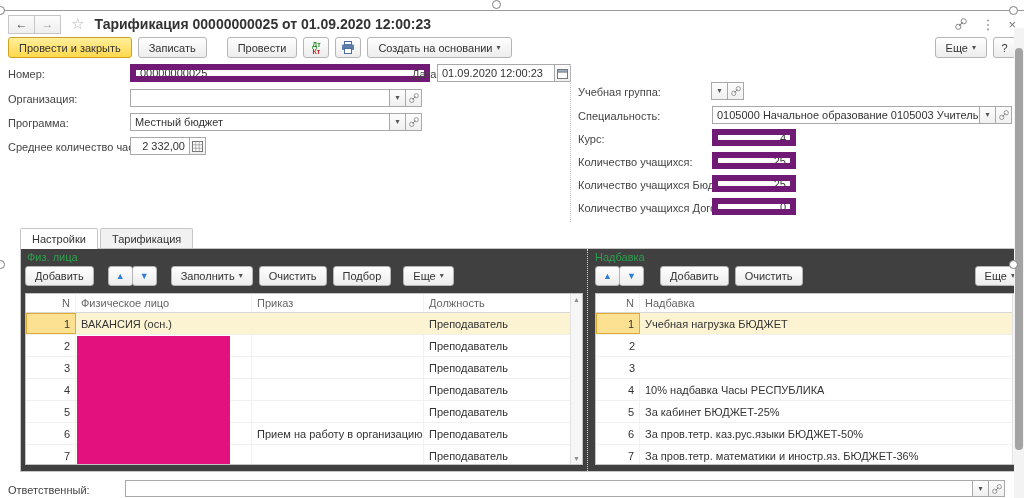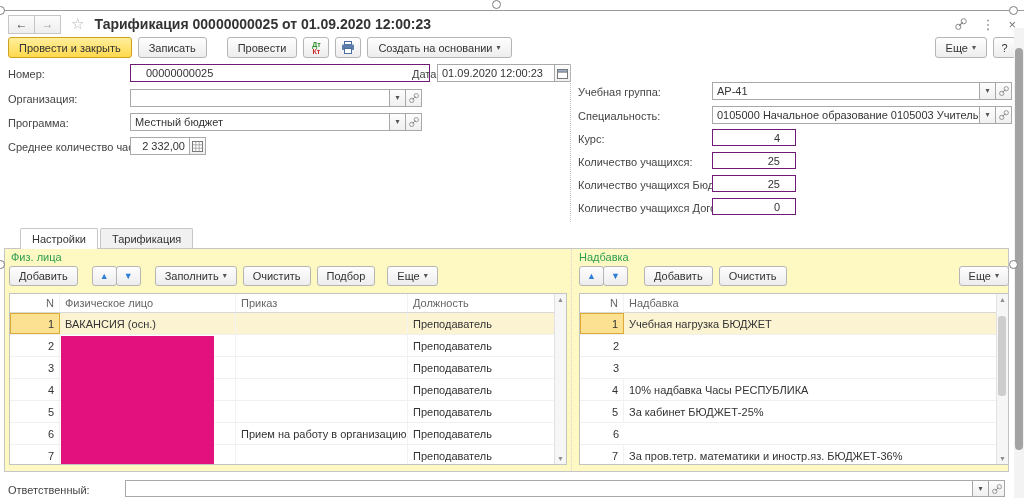--- a/index.html
+++ b/index.html
@@ -28,35 +28,35 @@
   .btn { height:21px; padding:0 10px; border:1px solid #b5b5b5; border-radius:3px; background:linear-gradient(#fefefe,#ededed); display:inline-flex; align-items:center; justify-content:center; gap:4px; font-size:11px; color:#333; white-space:nowrap; }
   .btn-yellow { background:linear-gradient(#ffef9c,#ffd84d); border-color:#cfa21d; }
   .btn-ico { width:26px; padding:0; }
   .caret { font-size:8px; color:#555; line-height:8px; }
   .cmd-spacer { flex:1; }
   .dtkt { display:flex; flex-direction:column; align-items:center; font-size:7px; line-height:7px; font-weight:bold; }
   .dtkt .dt { color:#2e8f2e; } .dtkt .kt { color:#cc2222; }
 
   
   .lbl { position:absolute; color:#444; white-space:nowrap; }
-  .fld { position:absolute; height:18px; border:1px solid #701a75; background:#fff; display:flex; align-items:center; padding:0 15px; white-space:nowrap; overflow:hidden; }
+  .fld { position:absolute; height:18px; border:6px solid #701a75; background:#fff; display:flex; align-items:center; padding:0 4px; white-space:nowrap; overflow:hidden; }
   .fld.num { justify-content:flex-end; }
   .combo { position:absolute; display:flex; height:18px; }
   .combo .inp { border:1px solid #a8a8a8; background:#fff; height:18px; display:flex; align-items:center; padding:0 4px; overflow:hidden; white-space:nowrap; position:relative; }
   .cellbtn { width:17px; height:18px; border:1px solid #a8a8a8; margin-left:-1px; background:linear-gradient(#fdfdfd,#f0f0f0); display:flex; align-items:center; justify-content:center; color:#555; }
   .cellbtn .caret { font-size:8px; }
   .vsep-form { position:absolute; left:570px; top:64px; height:158px; border-left:1px dotted #c2c2c2; }
 
   
   .tabs { position:absolute; left:20px; top:228px; height:21px; display:flex; z-index:3; }
   .tab { height:20px; padding:0 11px; display:flex; align-items:center; border:1px solid #c6c6c6; border-bottom:none; border-radius:2px 2px 0 0; background:#f1f1f1; margin-right:2px; color:#333; }
   .tab.active { background:#fff; height:21px; }
 
   
-  .panel { position:absolute; left:4px; top:248px; width:1005px; height:224px; border:1px solid #c6c6c6; background:#fef9c3; }
+  .panel { position:absolute; left:20px; top:248px; width:1005px; height:224px; border:1px solid #c6c6c6; background:#404040; }
   .sec-title { position:absolute; top:2px; font-size:11px; }
   .sec-toolbar { position:absolute; top:16px; height:22px; display:flex; align-items:center; gap:6px; }
   .tbtn { height:20px; padding:0 9px; border:1px solid #b5b5b5; border-radius:3px; background:linear-gradient(#fefefe,#ededed); display:inline-flex; align-items:center; gap:4px; color:#333; }
   .arr { color:#2f7fd6; font-size:9px; }
   .pair { display:flex; }
   .pair .tbtn { width:25px; padding:0; justify-content:center; }
   .pair .tbtn + .tbtn { margin-left:-1px; }
 
   .tbl { position:absolute; border:1px solid #c3c3c3; background:#fff; overflow:hidden; }
   .tbl-body { margin-right:12px; }
@@ -207,21 +207,20 @@
             <path d="M0.5 3.8 H10.5 M0.5 7.2 H10.5 M3.8 0.5 V10.5 M7.2 0.5 V10.5" stroke="#999" stroke-width="0.8"></path>
           </svg>
         </span>
     </div>
   </div>
 
   <div class="vsep-form"></div>
 
   <div class="lbl" style="left:578px;top:86px">Учебная группа:</div>
   <div class="combo" style="left:712px;top:82px">
-    <div class="inp" style="width:268px">АР-41</div>
     <div class="cellbtn">
         <span class="caret">▾</span>
       </div>
     <div class="cellbtn">
         <span>
           <svg width="10" height="10" viewBox="0 0 12 12">
             <rect x="0.7" y="6.2" width="5.2" height="5.2" rx="2.6" fill="none" stroke="#888"></rect>
             <rect x="6.1" y="0.7" width="5.2" height="5.2" rx="2.6" fill="none" stroke="#888"></rect>
             <path d="M4.2 7.8 L7.8 4.2" stroke="#888" stroke-width="1.2"></path>
           </svg>
@@ -389,20 +388,21 @@
             <div class="tr">
               <div class="td c-n2">4</div>
               <div class="td c-name">10% надбавка Часы РЕСПУБЛИКА</div>
             </div>
             <div class="tr">
               <div class="td c-n2">5</div>
               <div class="td c-name">За кабинет БЮДЖЕТ-25%</div>
             </div>
             <div class="tr">
               <div class="td c-n2">6</div>
+              <div class="td c-name">За пров.тетр. каз.рус.языки БЮДЖЕТ-50%</div>
             </div>
             <div class="tr">
               <div class="td c-n2">7</div>
               <div class="td c-name">За пров.тетр. математики и иностр.яз. БЮДЖЕТ-36%</div>
             </div>
           </div>
       </div>
       <div class="tbl-scroll">
         <span>▲</span>
         <span>▼</span>

